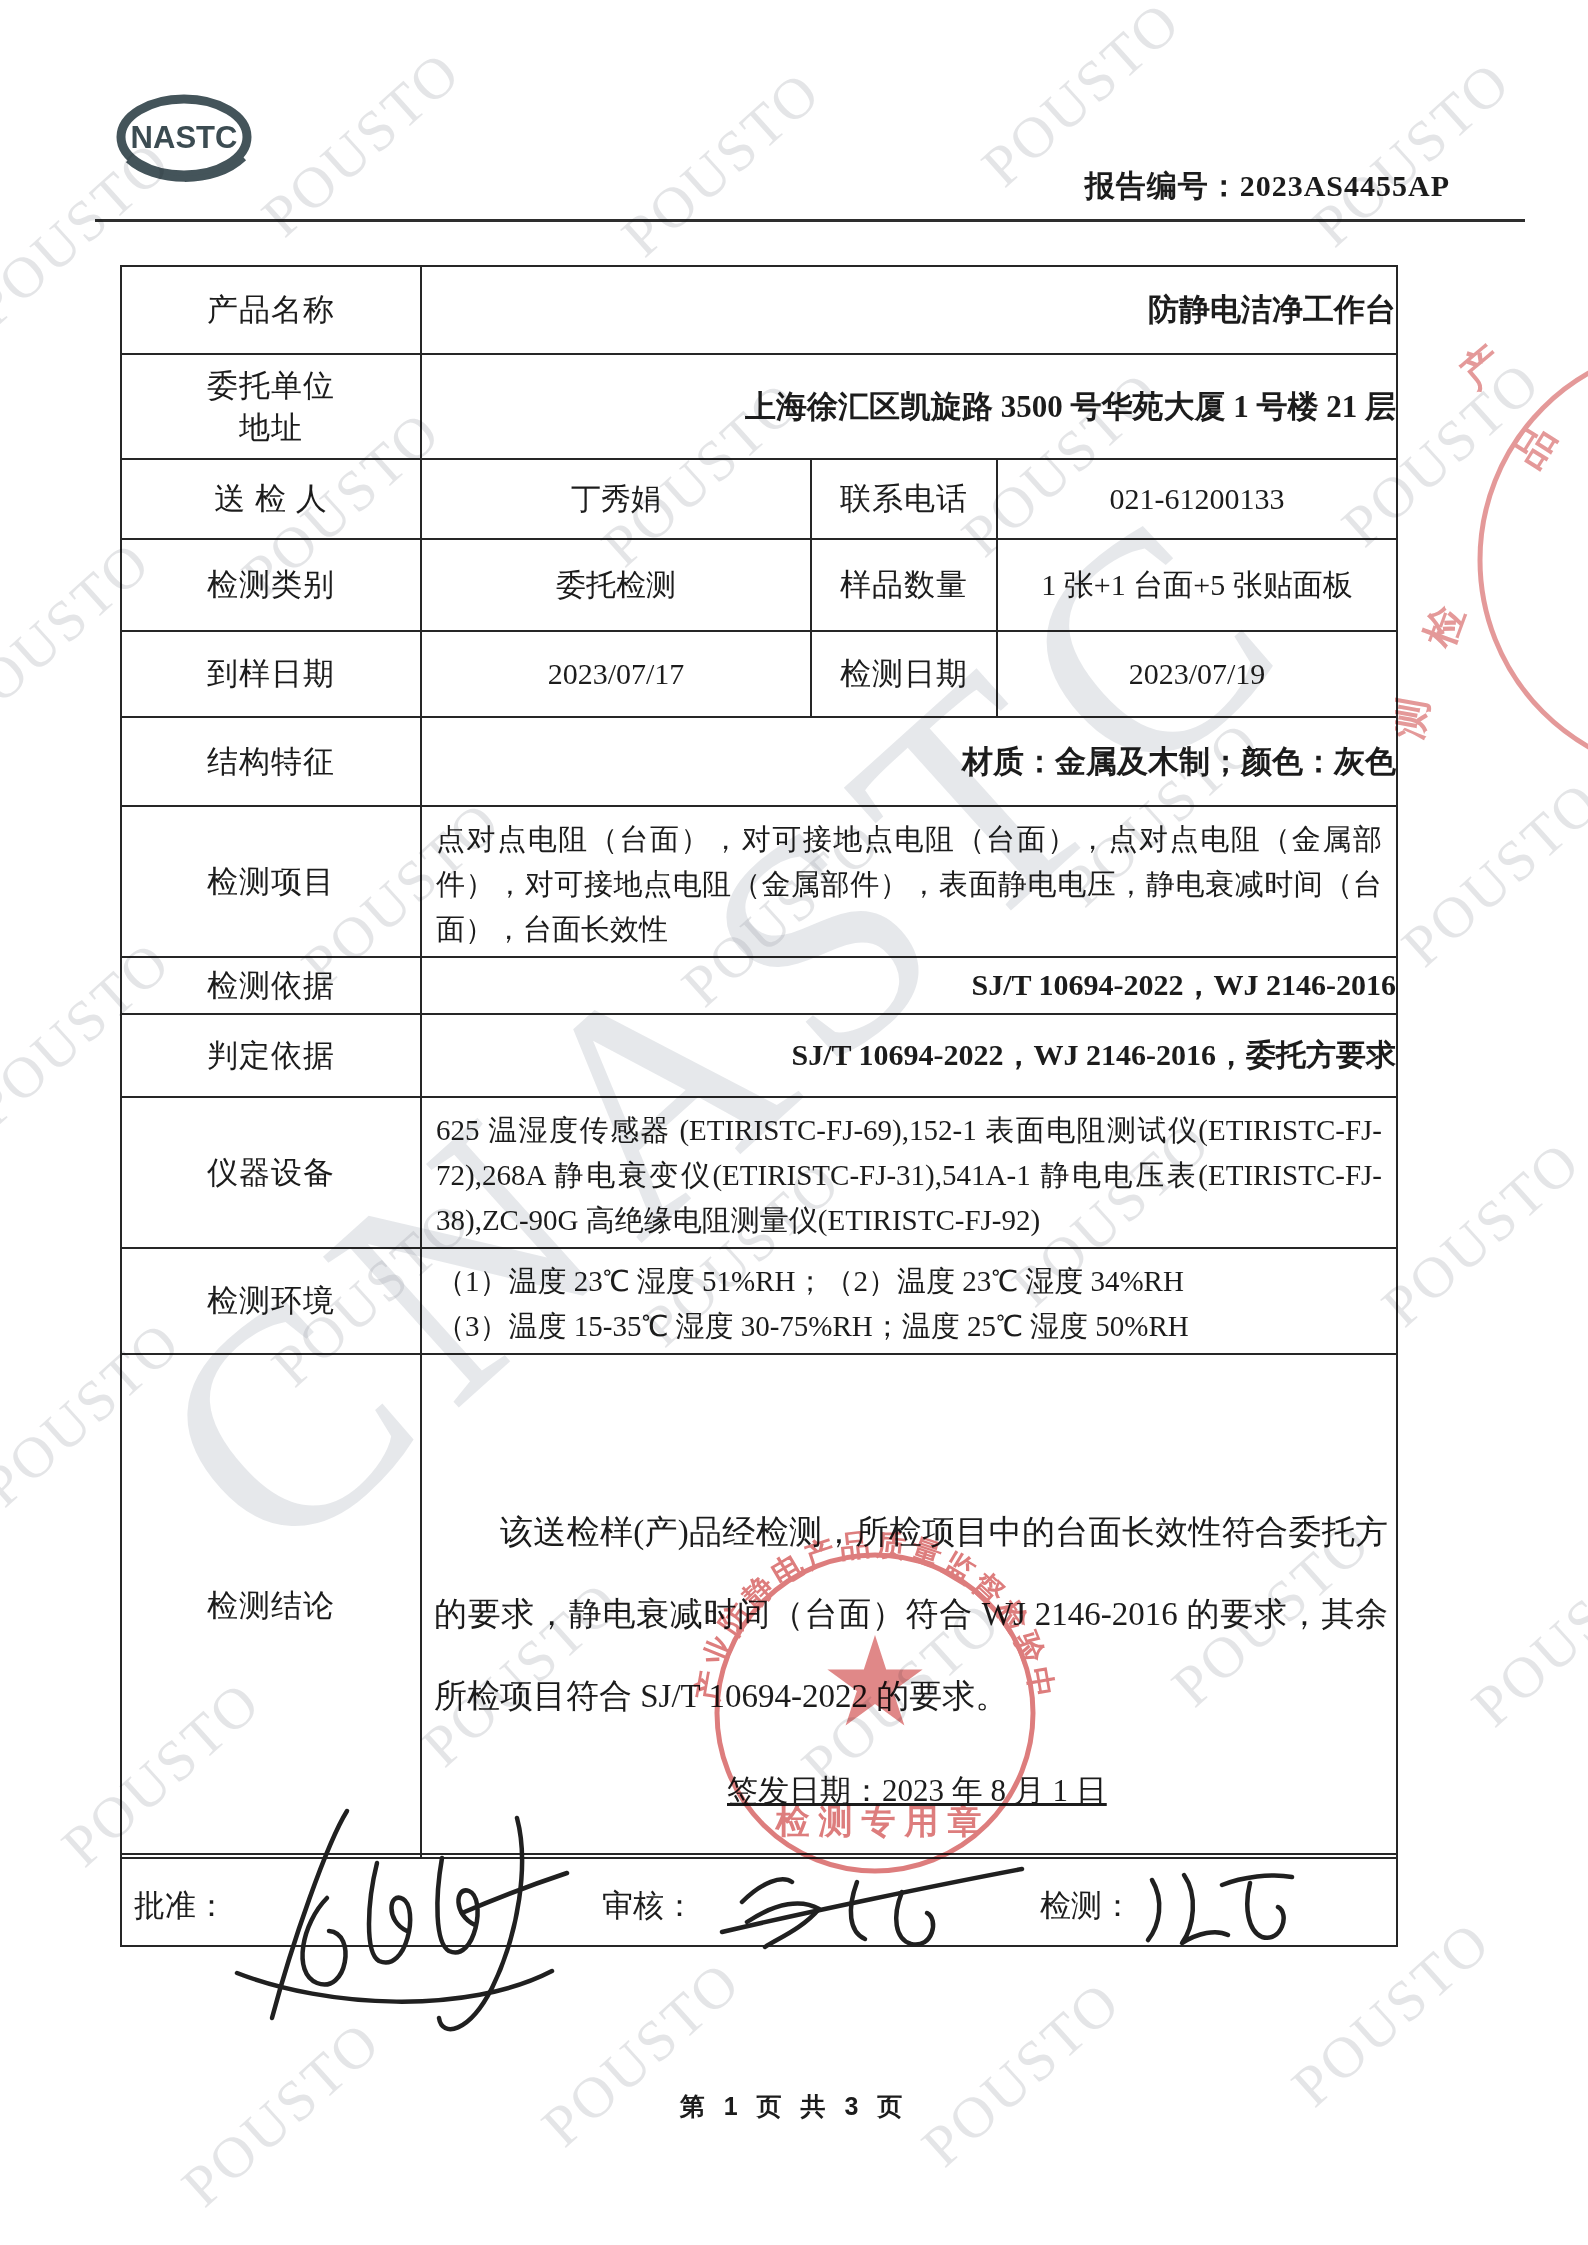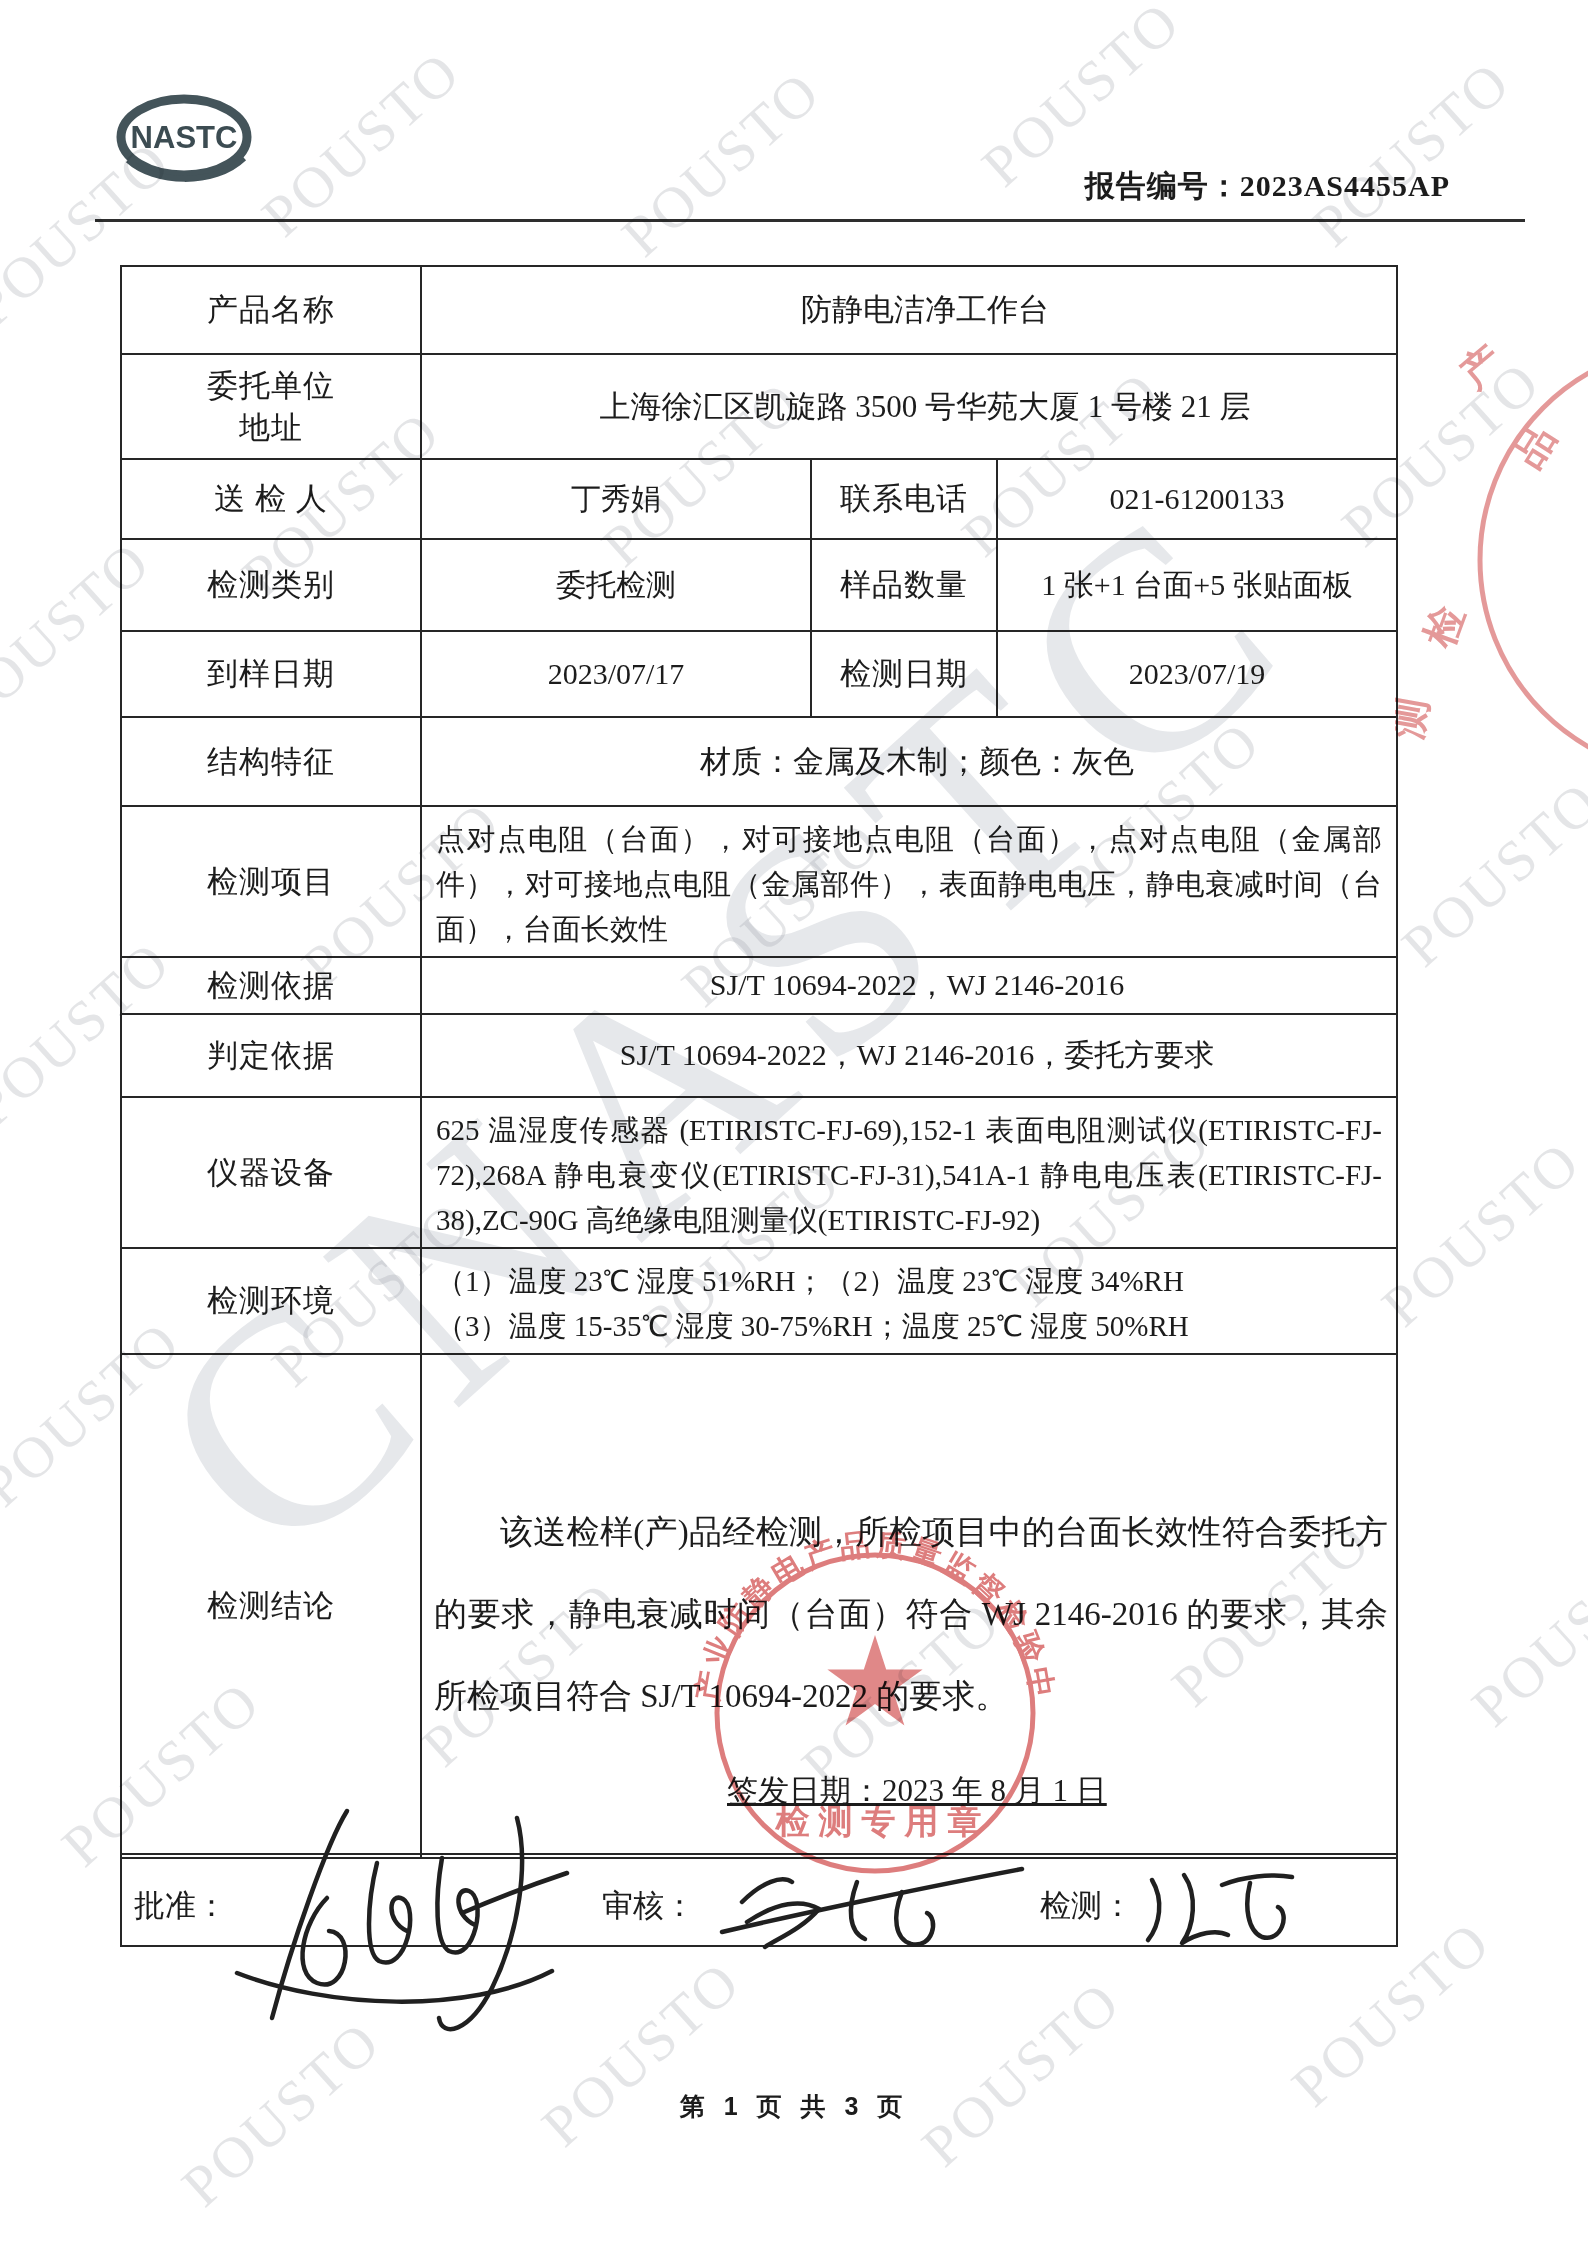--- a/index.html
+++ b/index.html
@@ -32,21 +32,21 @@
   table.rpt {
     position:absolute; left:120px; z-index:1;
     border-collapse:collapse; table-layout:fixed; width:1276px;
     background:transparent;
   }
   .rpt-main { top:265px; }
   .rpt-notes { top:1853px; }
   table.rpt td { border:2.5px solid #262626; vertical-align:middle; overflow:visible;margin-top:45px; }
   td.lbl { text-align:center; font-size:31px; letter-spacing:1px; }
   td.val-c { text-align:center; font-size:30px; }
-  td.val-l { text-align:center; font-size:31px; padding-left:32px; }
+  td.val-l { text-align:right; font-size:31px; padding-left:32px;font-weight:bold; }
   td.val-j {
     text-align:justify; text-justify:inter-character;
     font-size:29px; padding:10px 14px 4px 14px; line-height:45px;
   }
   .prelines { white-space:pre-line; }
   .r-h88 { height:88px; } .r-h105 { height:105px; } .r-h80 { height:80px; }
   .r-h92 { height:92px; } .r-h86 { height:86px; } .r-h89 { height:89px; }
   .r-h138 { height:138px; } .r-h75 { height:57px; } .r-h83 { height:83px; }
   .r-h134 { height:134px; } .r-h504 { height:504px; } .r-h95 { height:95px; }
   .instr { line-height:43px; }

